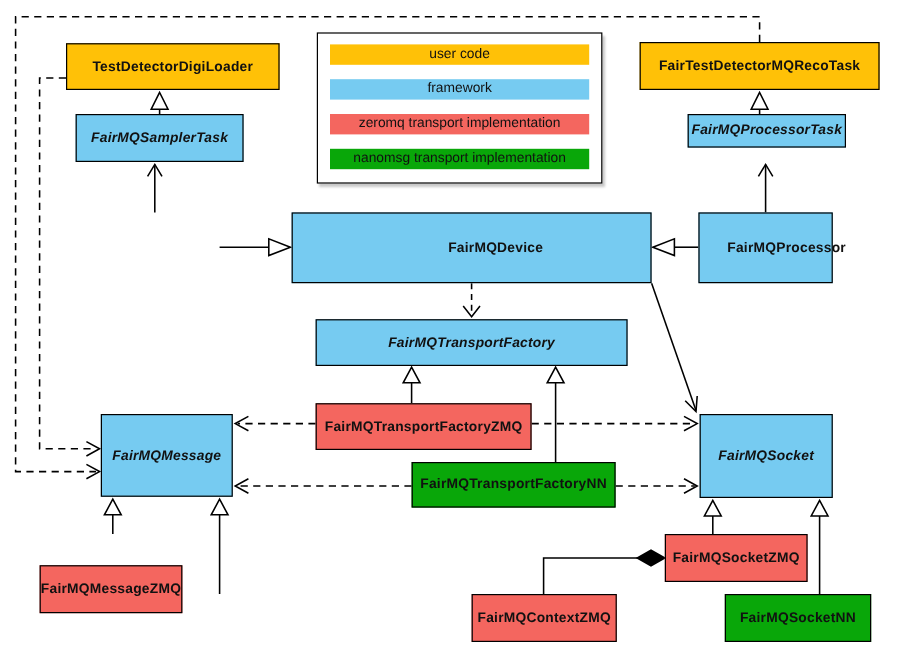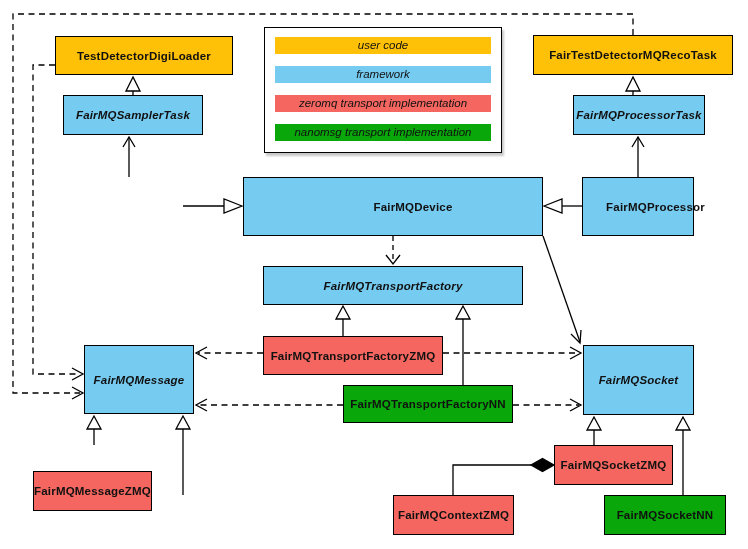--- a/index.html
+++ b/index.html
@@ -21,21 +21,20 @@
     letter-spacing:.2px;
     white-space:nowrap;
   }
   .abstract{font-style:italic;}
   #legend{
     position:absolute;left:264px;top:27px;width:238px;height:126px;
     box-sizing:border-box;border:1.5px solid #000;background:#fff;
     display:flex;flex-direction:column;justify-content:space-between;
     padding:9px 10px 11px 10px;
     box-shadow:2px 3px 2px rgba(0,0,0,.22);
-    font-style:italic;
   }
   .legend-item{
     height:17px;line-height:17px;
     text-align:center;font-size:11.5px;color:#111;
     white-space:nowrap;
   }
 </style>
 </head>
 <body>
 
@@ -155,21 +154,21 @@
     <div class="legend-item" style="background: rgb(244, 102, 95);">zeromq transport implementation</div>
     <div class="legend-item" style="background: rgb(9, 167, 9);">nanomsg transport implementation</div>
   </div>
 
   <div class="node" style="left: 55px; top: 36px; width: 178px; height: 39px; background: rgb(255, 193, 7);">TestDetectorDigiLoader</div>
 
   <div class="node" style="left: 533px; top: 35px; width: 200px; height: 40px; background: rgb(255, 193, 7);">FairTestDetectorMQRecoTask</div>
 
   <div class="node abstract" style="left: 63px; top: 95px; width: 140px; height: 40px; background: rgb(118, 203, 241);">FairMQSamplerTask</div>
 
-  <div class="node abstract" style="left: 573px; top: 95px; width: 132px; height: 40px; background: rgb(118, 203, 241);">FairMQProcessorTask</div>
+  <div class="node abstract" style="left: 573px; top: 95px; width: 132px; height: 28px; background: rgb(118, 203, 241);">FairMQProcessorTask</div>
 
 
   <div class="node" style="left: 243px; top: 177px; width: 300px; height: 59px; background: rgb(118, 203, 241); padding-left: 40px;">FairMQDevice</div>
 
   <div class="node" style="left: 582px; top: 177px; width: 112px; height: 59px; background: rgb(118, 203, 241); padding-left: 35px;">FairMQProcessor</div>
 
   <div class="node abstract" style="left: 263px; top: 266px; width: 260px; height: 39px; background: rgb(118, 203, 241);">FairMQTransportFactory</div>
 
   <div class="node" style="left: 263px; top: 336px; width: 180px; height: 39px; background: rgb(244, 102, 95);">FairMQTransportFactoryZMQ</div>
 

